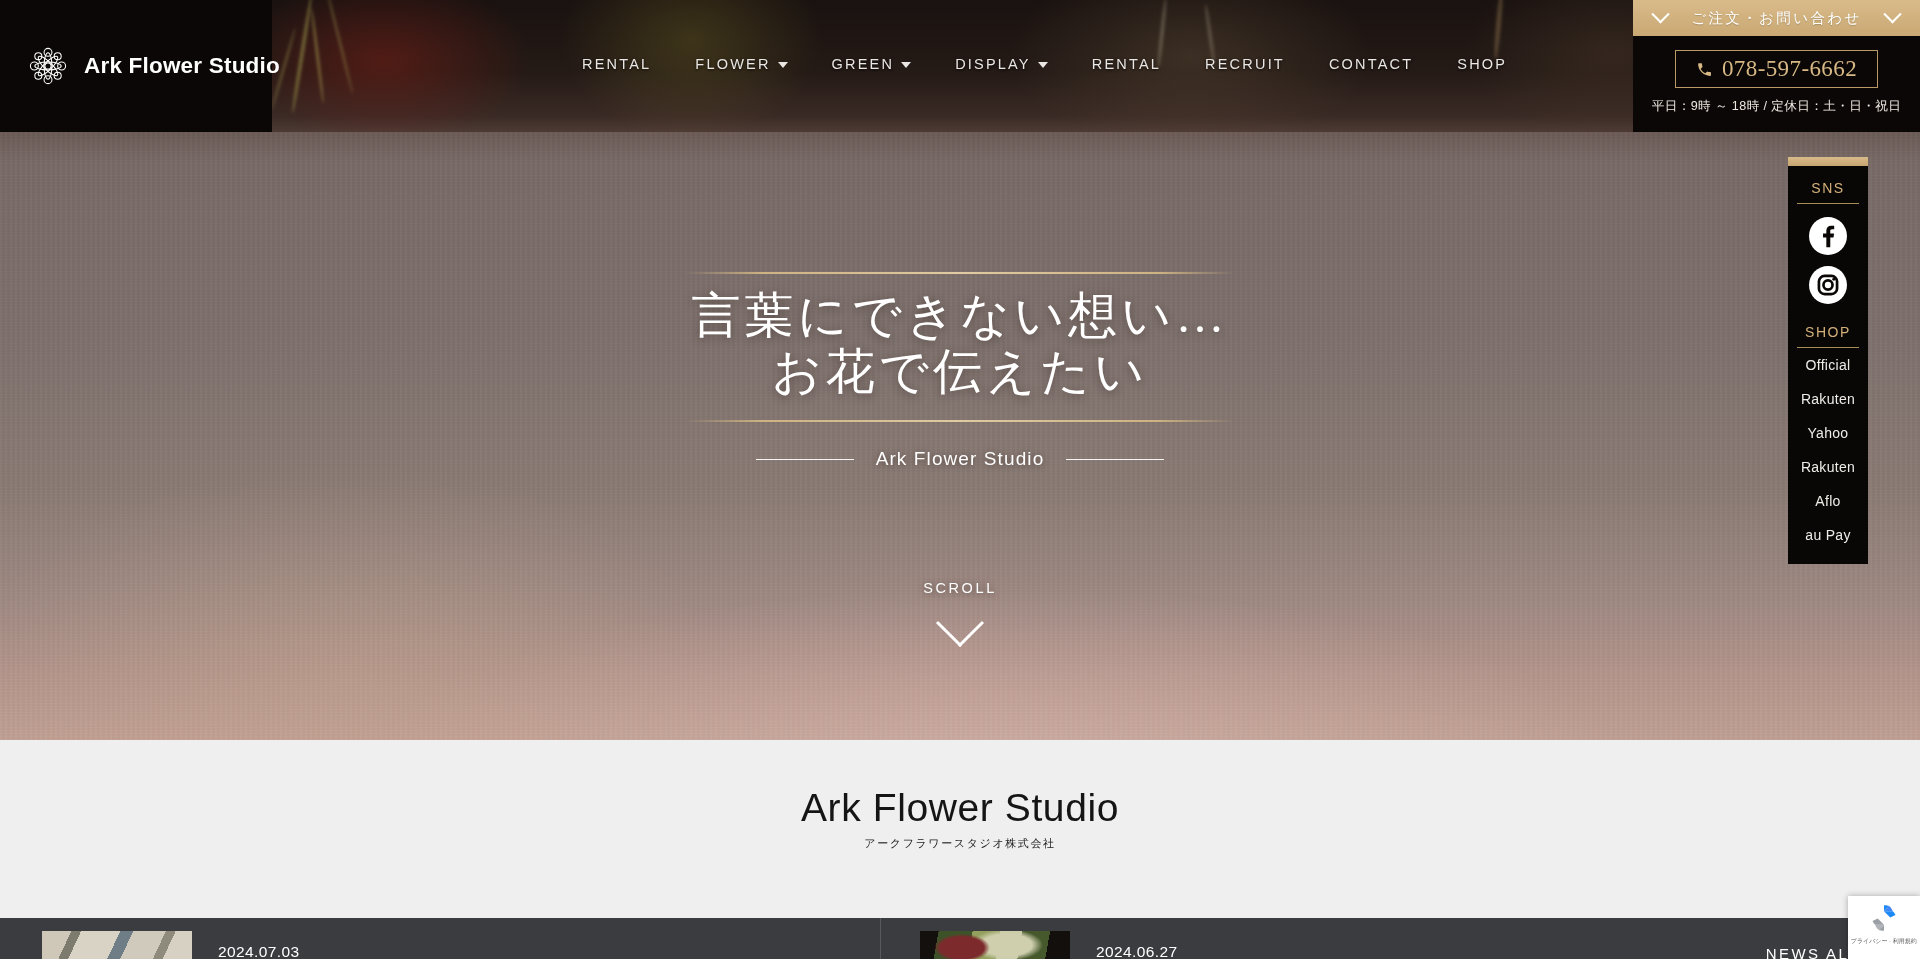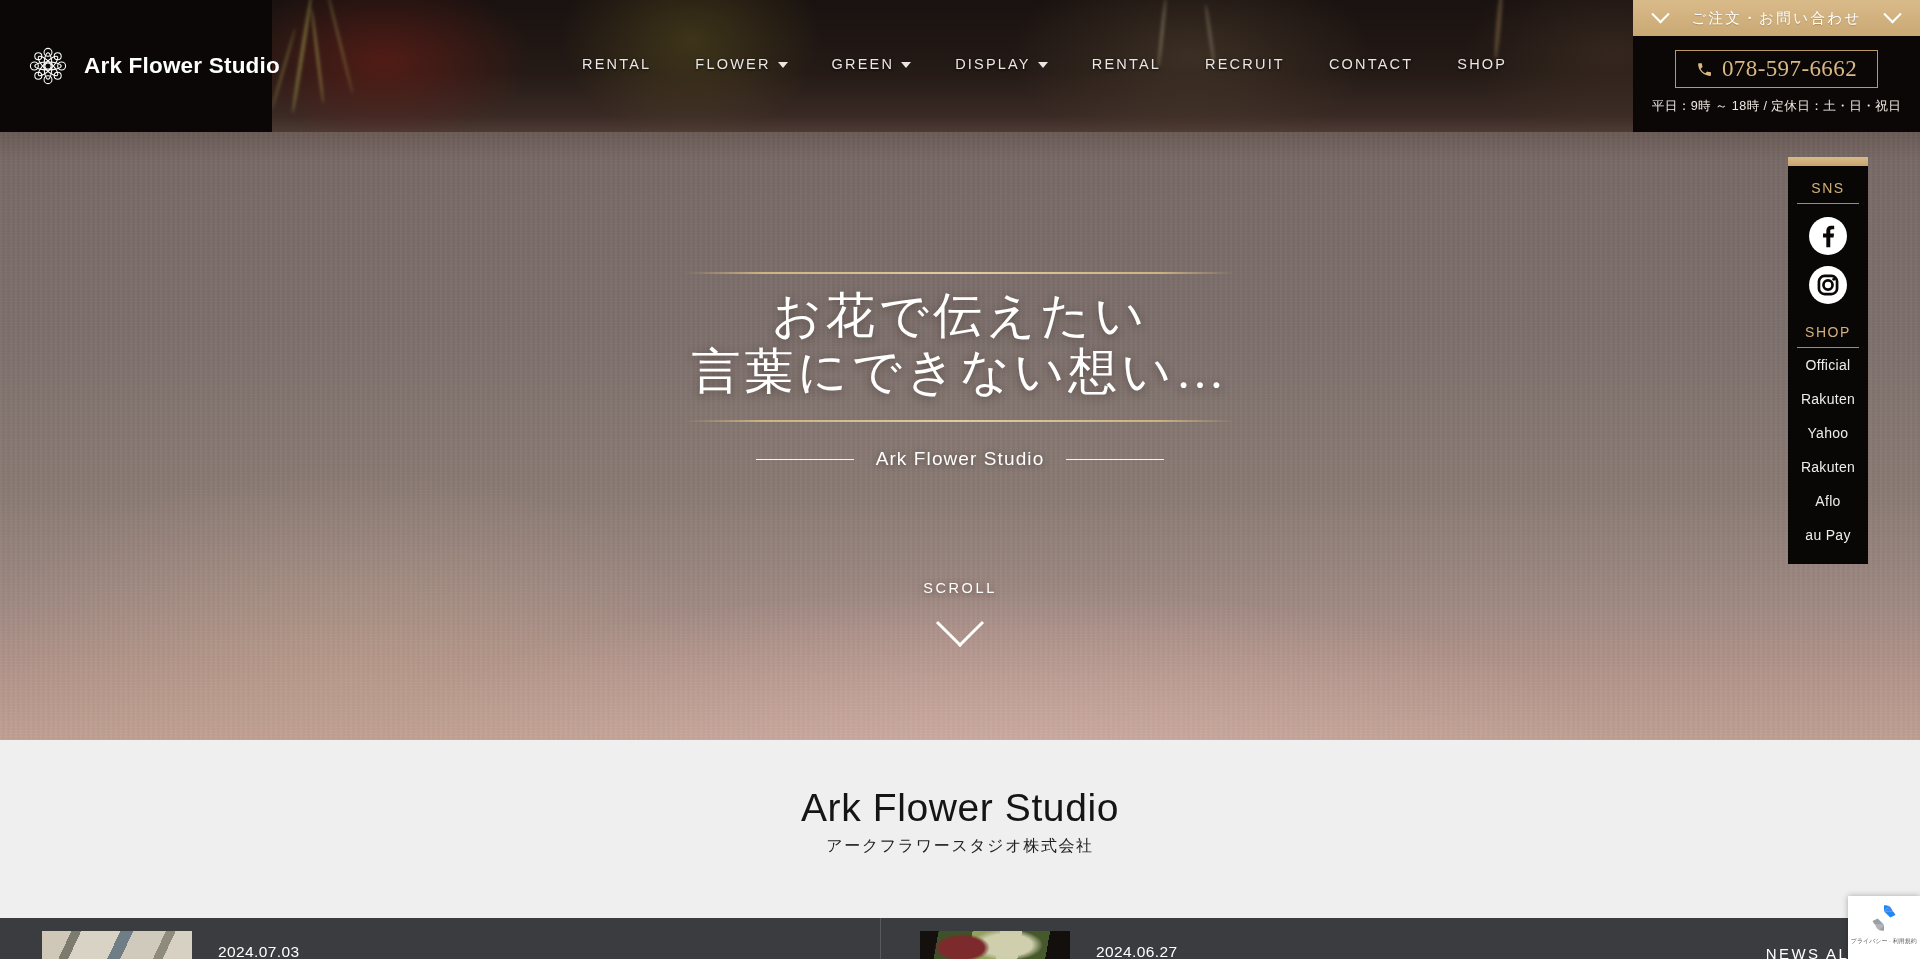--- a/index.html
+++ b/index.html
@@ -124,21 +124,21 @@
   .side-h { color:#d3b079; font-size:14px; letter-spacing:1.6px; text-align:center; padding:14px 0 7px;
             border-bottom:1px solid #a98b55; margin:0 9px; }
   .side-icons { display:flex; flex-direction:column; align-items:center; gap:11px; padding:13px 0 6px; }
   .sico { width:38px; height:38px; border-radius:50%; background:#fff; display:flex; align-items:center; justify-content:center; cursor:pointer; }
   .side-links { display:flex; flex-direction:column; }
   .side-link { color:#efece8; font-size:14px; text-align:center; padding:9px 0; letter-spacing:.3px; cursor:pointer; }
 
   
   .intro { position:absolute; left:0; top:740px; width:1920px; height:178px; background:#efefef; }
   .intro-en { text-align:center; padding-top:46px; font-size:39px; color:#151515; letter-spacing:.6px; font-weight:400; }
-  .intro-jp { text-align:center; margin-top:6px; font-size:16px; color:#222; letter-spacing:1.6px; }
+  .intro-jp { text-align:center; margin-top:6px; font-size:11px; color:#222; letter-spacing:1.6px; }
 
   
   .news { position:absolute; left:0; top:918px; width:1920px; height:41px; background:#3a3c40; overflow:hidden; }
   .news-col { position:absolute; top:0; height:41px; display:flex; align-items:flex-end; }
   .news-col.c1 { left:42px; }
   .news-col.c2 { left:920px;align-items:flex-end; }
   .news-divider { position:absolute; left:880px; top:0; width:1px; height:41px; background:#565a5f; }
   .news-thumb { width:150px; height:28px; margin-bottom:0; background-size:cover; }
   .t1 { background:
       linear-gradient(115deg,#cfc8b8 0 18%, #7d7a6e 18% 24%, #d8d3c4 24% 48%, #6f7d86 48% 56%, #cfcabb 56% 76%, #8e8a7c 76% 82%, #d6d1c2 82% 100%); }
@@ -208,22 +208,22 @@
     <div class="blade" style="left:1680px;bottom:0;height:112px;transform:rotate(-10deg);"></div>
     <div class="blade" style="left:1730px;bottom:0;height:88px;transform:rotate(14deg);"></div>
     <div class="bloom rosebud" style="left:1700px;bottom:30px;width:116px;height:104px;"></div>
     <div class="bloom rosebud" style="left:1846px;bottom:-10px;width:96px;height:86px;opacity:.92;"></div>
     <div class="bloom peony" style="left:1540px;bottom:-70px;width:110px;height:96px;opacity:.55;"></div>
   </div>
 
   <div class="hero-copy">
     <div class="rule top"></div>
     <div class="h1">
+      <div>言葉にできない想い…</div>
       <div>お花で伝えたい</div>
-      <div>言葉にできない想い…</div>
     </div>
     <div class="rule bot"></div>
 
     <div class="brandline">
       <span class="dash"></span>
       <span class="bt">Ark Flower Studio</span>
       <span class="dash"></span>
     </div>
 
     <div class="scroll-wrap">

